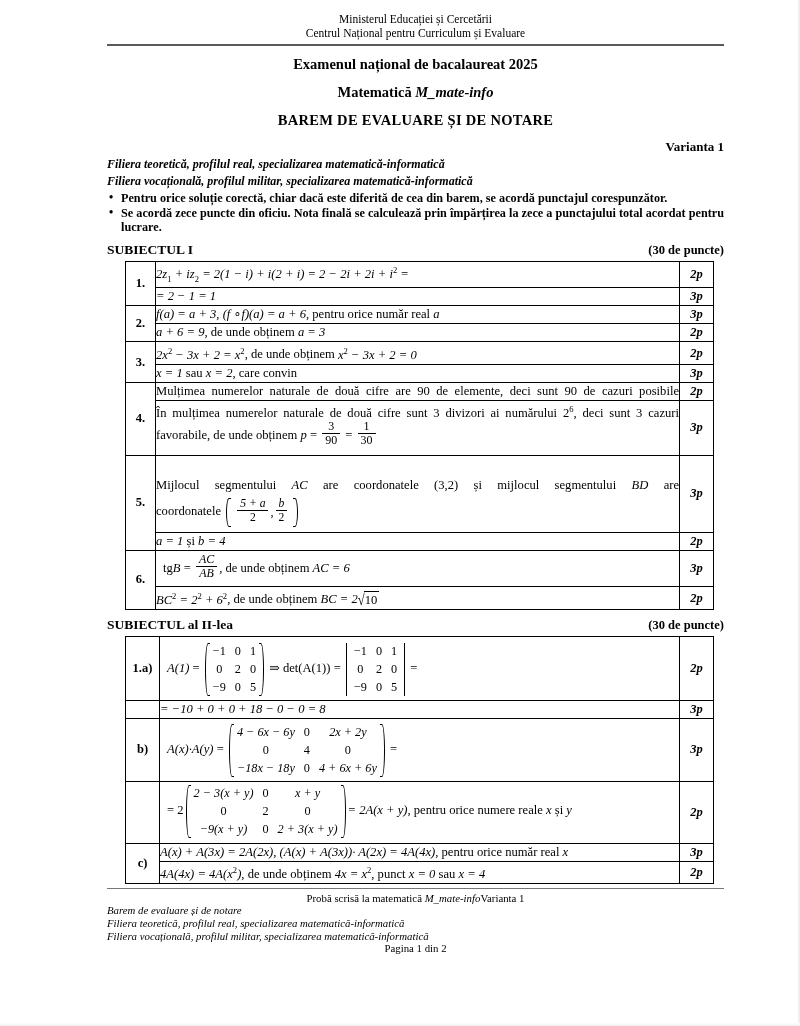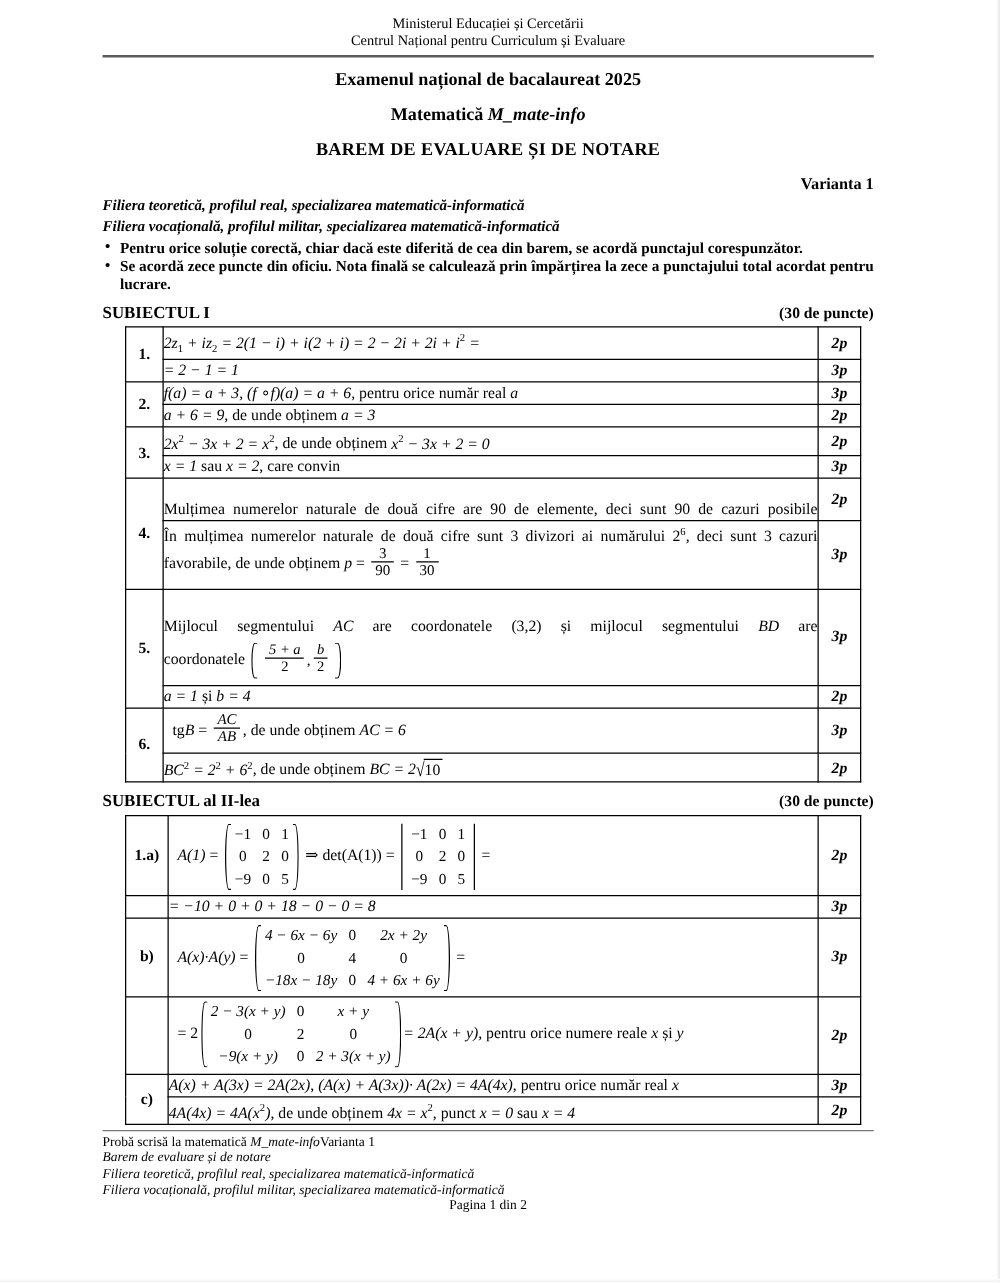--- a/index.html
+++ b/index.html
@@ -24,21 +24,21 @@
     background: linear-gradient(to right, #ffffff, #e8e8e8);
   }
   .page-edge-bottom {
     position: absolute;
     left: 0; bottom: 0;
     width: 100%; height: 3px;
     background: linear-gradient(to bottom, #ffffff, #eeeeee);
   }
   .content {
     position: absolute;
-    left: 82px;
+    left: 107px;
     top: 12px;
     width: 617px;
   }
 
   
   .ministry {
     text-align: center;
     font-size: 11.5px;
     line-height: 14px;
   }
@@ -227,21 +227,21 @@
     border: none;
     border-top: 1.1px solid #777;
     margin: 4px 0 3px 0;
   }
   .footer {
     font-size: 10.8px;
     line-height: 12.6px;
   }
   .footer-row1 {
     display: flex;
-    justify-content: flex-start;
+    justify-content: center;
   }
   .footer .ital { font-style: italic; }
   .footer .pagina { text-align: center; margin-top: 0px; }
 </style>
 </head>
 <body>
 
 <div class="page">
   <div class="page-edge-right"></div>
   <div class="page-edge-bottom"></div>
@@ -317,21 +317,21 @@
         </tr>
         <tr>
           <td class="body noborder-top">
             <span class="m">x = 1</span><span class="mr"> sau </span><span class="m">x = 2</span><span class="mr">, care convin</span>
           </td>
           <td class="pcol">3p</td>
         </tr>
 
         <tr>
           <td class="numcol" rowspan="2">4.</td>
-          <td class="body noborder-bottom just" style="padding-top:16px">
+          <td class="body noborder-bottom just" style="padding-top:0">
             <span>Mulțimea numerelor naturale de două cifre are 90 de elemente, deci sunt 90 de cazuri posibile</span>
           </td>
           <td class="pcol">2p</td>
         </tr>
         <tr>
           <td class="body noborder-top" style="padding-bottom:5px">
             <div class="justl"><span>În mulțimea numerelor naturale de două cifre sunt 3 divizori ai numărului 2</span><sup class="ex">6</sup><span>, deci sunt 3 cazuri favorabile, de unde obținem </span><span class="m">p</span> <span>=</span>
               <span class="frac"><span class="num">3</span><span class="den">90</span></span>
               <span>=</span>
               <span class="frac"><span class="num">1</span><span class="den">30</span></span>

